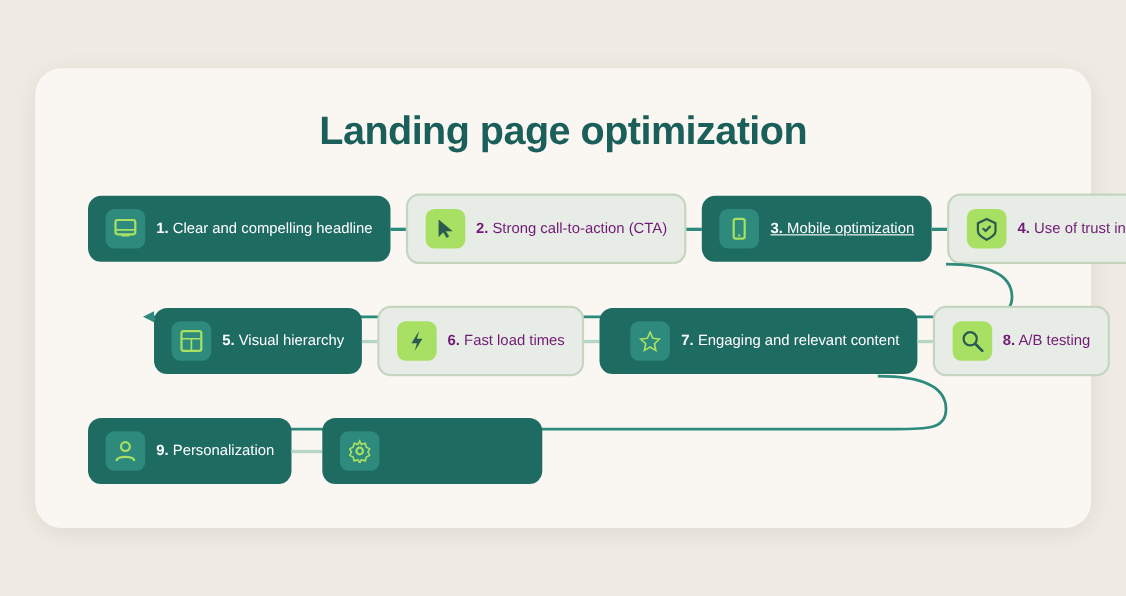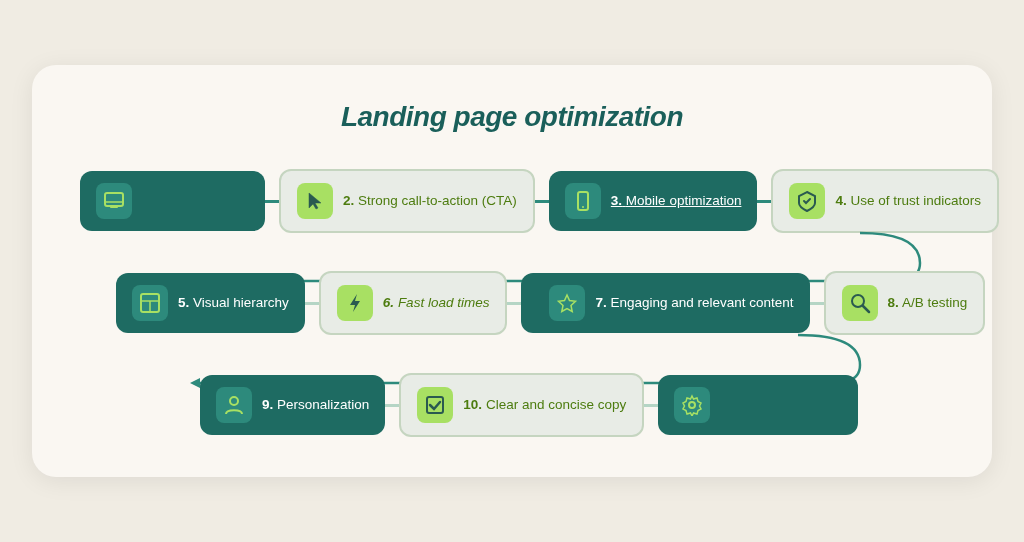--- a/index.html
+++ b/index.html
@@ -16,26 +16,25 @@
     .card {
       background: #faf7f2;
       border-radius: 24px;
       width: 960px;
       padding: 36px 48px 40px;
       box-shadow: 0 4px 24px rgba(0,0,0,0.08);
     }
 
     .title {
       text-align: center;
-      font-size: 28px;
+      font-size: 36px;
       font-weight: 900;
       color: #1a5f5a;
       margin-bottom: 36px;
       letter-spacing: -0.5px;
-      font-style: italic;
     }
 
     .item {
       display: flex;
       align-items: center;
       gap: 10px;
       border-radius: 12px;
       padding: 12px 16px;
       min-width: 170px;
       flex-shrink: 0;
@@ -78,21 +77,21 @@
 
     .item-text .num {
       font-weight: 700;
     }
 
     .item.dark .item-text {
       color: #fff;
     }
 
     .item.light .item-text {
-      color: #4d7c0f;
+      color: #701a75;
     }
 
     .row-wrap {
       position: relative;
     }
 
     .items-row {
       display: flex;
       align-items: center;
       gap: 0;
@@ -108,20 +107,24 @@
   <div class="row-wrap">
     <div class="items-row" style="margin-left: 0px;">
 
       <div class="item dark" style="min-width:185px;">
         <div class="item-icon">
           <svg width="22" height="22" viewBox="0 0 22 22" fill="none">
             <rect x="2" y="3" width="18" height="13" rx="2" stroke="#a8e063" stroke-width="2" fill="none"></rect>
             <rect x="7" y="16" width="8" height="2" rx="1" fill="#a8e063"></rect>
             <line x1="2" y1="12" x2="20" y2="12" stroke="#a8e063" stroke-width="1.5"></line>
           </svg>
+        </div>
+        <div class="item-text">
+          <span class="num">1.</span>
+          <span>Clear and compelling headline</span>
         </div>
       </div>
 
       <div style="width:14px;height:3px;background:#2d8a7c;flex-shrink:0;"></div>
 
       <div class="item light" style="min-width:170px;">
         <div class="item-icon">
           <svg width="22" height="22" viewBox="0 0 22 22" fill="none">
             <path d="M5 3 L5 18 L9 14 L12 19 L14 18 L11 13 L17 13 Z" fill="#2a5a50" stroke="#2a5a50" stroke-width="0.5"></path>
           </svg>
@@ -163,39 +166,39 @@
       </div>
     </div>
 
     <svg width="900" height="48" style="display:block;overflow:visible;margin-left:0;">
       <path d="M 780 0 C 820 0, 840 10, 840 30 C 840 50, 820 48, 780 48 L 60 48" stroke="#2d8a7c" stroke-width="2.5" fill="none"></path>
       <polygon points="60,43 50,48 60,53" fill="#2d8a7c"></polygon>
     </svg>
   </div>
 
   <div class="row-wrap" style="margin-top:-10px;">
-    <div class="items-row" style="margin-left:36px;">
+    <div class="items-row" style="margin-left:60px;">
 
       <div class="item dark" style="min-width:165px;">
         <div class="item-icon">
           <svg width="22" height="22" viewBox="0 0 22 22" fill="none">
             <rect x="2" y="2" width="18" height="18" rx="2" stroke="#a8e063" stroke-width="2" fill="none"></rect>
             <line x1="2" y1="9" x2="20" y2="9" stroke="#a8e063" stroke-width="1.5"></line>
             <line x1="11" y1="9" x2="11" y2="20" stroke="#a8e063" stroke-width="1.5"></line>
           </svg>
         </div>
         <div class="item-text">
           <span class="num">5.</span>
           <span>Visual hierarchy</span>
         </div>
       </div>
 
       <div style="width:14px;height:3px;background:#b5d5c5;flex-shrink:0;"></div>
 
-      <div class="item light" style="min-width:155px;font-style:italic;">
+      <div class="item light" style="min-width:155px;">
         <div class="item-icon">
           <svg width="22" height="22" viewBox="0 0 22 22" fill="none">
             <path d="M13 2 L6 13 L11 13 L9 20 L16 9 L11 9 Z" fill="#2a5a50"></path>
           </svg>
         </div>
         <div class="item-text">
           <span class="num">6.</span>
           <span>Fast load times</span>
         </div>
       </div>
@@ -230,49 +233,37 @@
       </div>
     </div>
 
     <svg width="900" height="48" style="display:block;overflow:visible;margin-left:0;">
       <path d="M 718 0 C 760 0, 780 10, 780 30 C 780 50, 760 48, 720 48 L 120 48" stroke="#2d8a7c" stroke-width="2.5" fill="none"></path>
       <polygon points="120,43 110,48 120,53" fill="#2d8a7c"></polygon>
     </svg>
   </div>
 
   <div class="row-wrap" style="margin-top:-10px;">
-    <div class="items-row" style="margin-left:120px;">
+    <div class="items-row" style="">
 
       <div class="item dark" style="min-width:175px;">
         <div class="item-icon">
           <svg width="22" height="22" viewBox="0 0 22 22" fill="none">
             <circle cx="11" cy="7" r="4" stroke="#a8e063" stroke-width="2" fill="none"></circle>
             <path d="M3 20 C3 15 19 15 19 20" stroke="#a8e063" stroke-width="2" fill="none"></path>
           </svg>
         </div>
         <div class="item-text">
           <span class="num">9.</span>
           <span>Personalization</span>
         </div>
       </div>
 
       <div style="width:14px;height:3px;background:#b5d5c5;flex-shrink:0;"></div>
 
-      <div class="item light" style="min-width:175px;">
-        <div class="item-icon">
-          <svg width="22" height="22" viewBox="0 0 22 22" fill="none">
-            <rect x="3" y="3" width="16" height="16" rx="2" stroke="#2a5a50" stroke-width="2" fill="none"></rect>
-            <path d="M6 11 L10 15 L16 8" stroke="#2a5a50" stroke-width="2.5" stroke-linecap="round" fill="none"></path>
-          </svg>
-        </div>
-        <div class="item-text">
-          <span class="num">10.</span>
-          <span>Clear and concise copy</span>
-        </div>
-      </div>
 
       <div style="width:14px;height:3px;background:#b5d5c5;flex-shrink:0;"></div>
 
       <div class="item dark" style="min-width:200px;">
         <div class="item-icon">
           <svg width="22" height="22" viewBox="0 0 22 22" fill="none">
             <circle cx="11" cy="11" r="3" stroke="#a8e063" stroke-width="2" fill="none"></circle>
             <path d="M11 2 L12.5 5 L16 4 L17 7.5 L20 9 L18.5 12 L20 15 L17 16.5 L16 20 L12.5 19 L11 22 L9.5 19 L6 20 L5 16.5 L2 15 L3.5 12 L2 9 L5 7.5 L6 4 L9.5 5 Z" stroke="#a8e063" stroke-width="1.5" fill="none"></path>
           </svg>
         </div>

